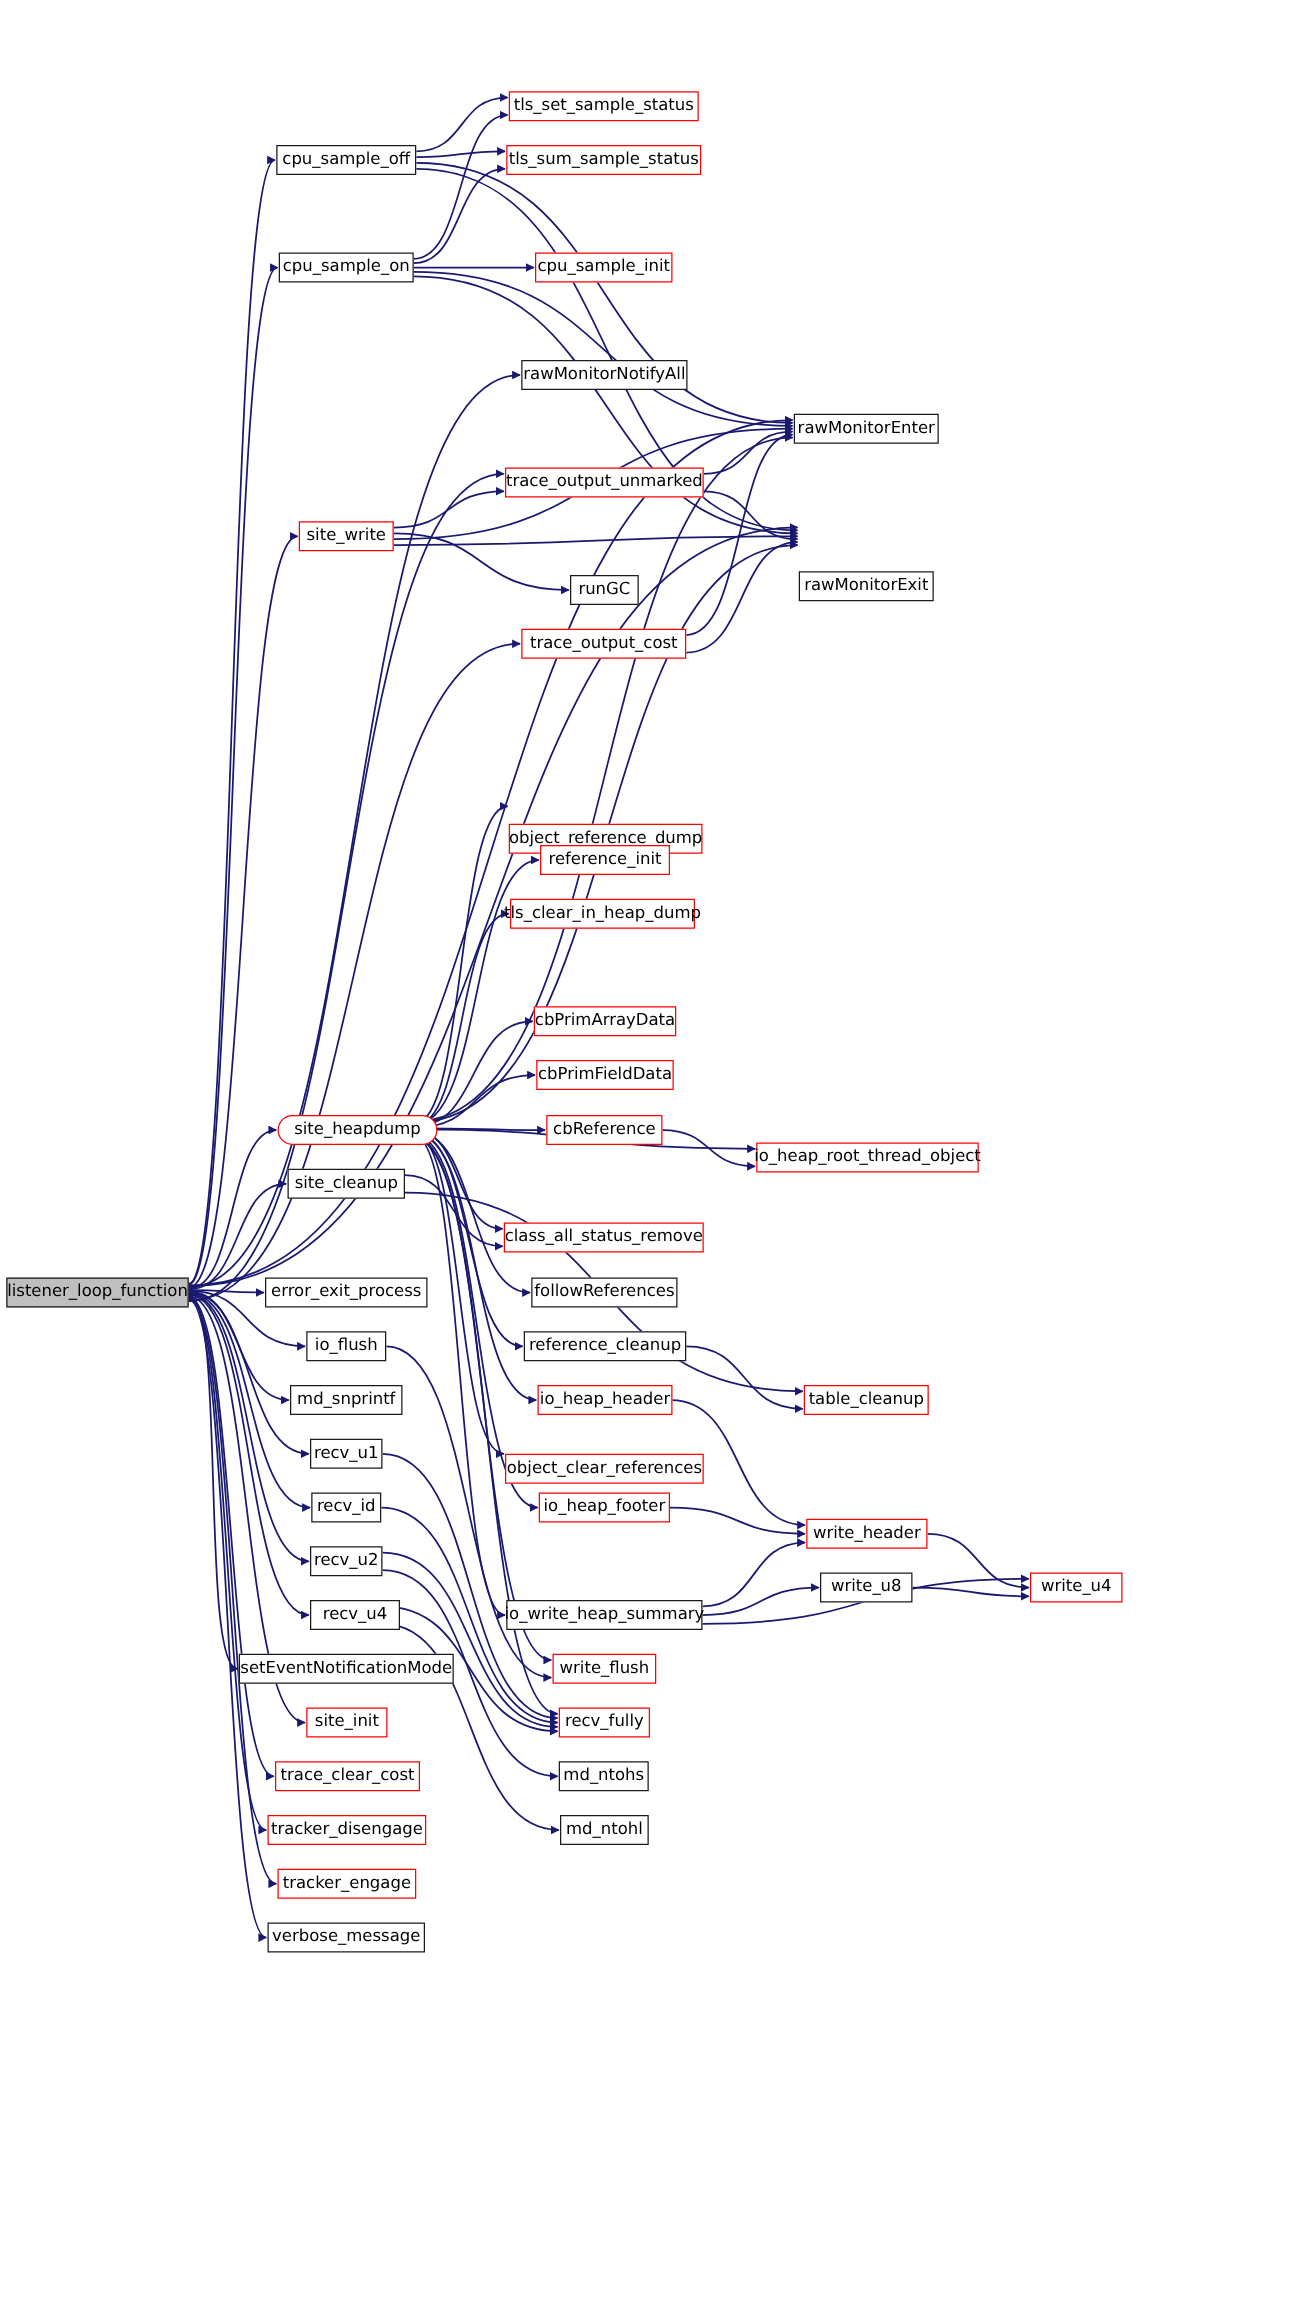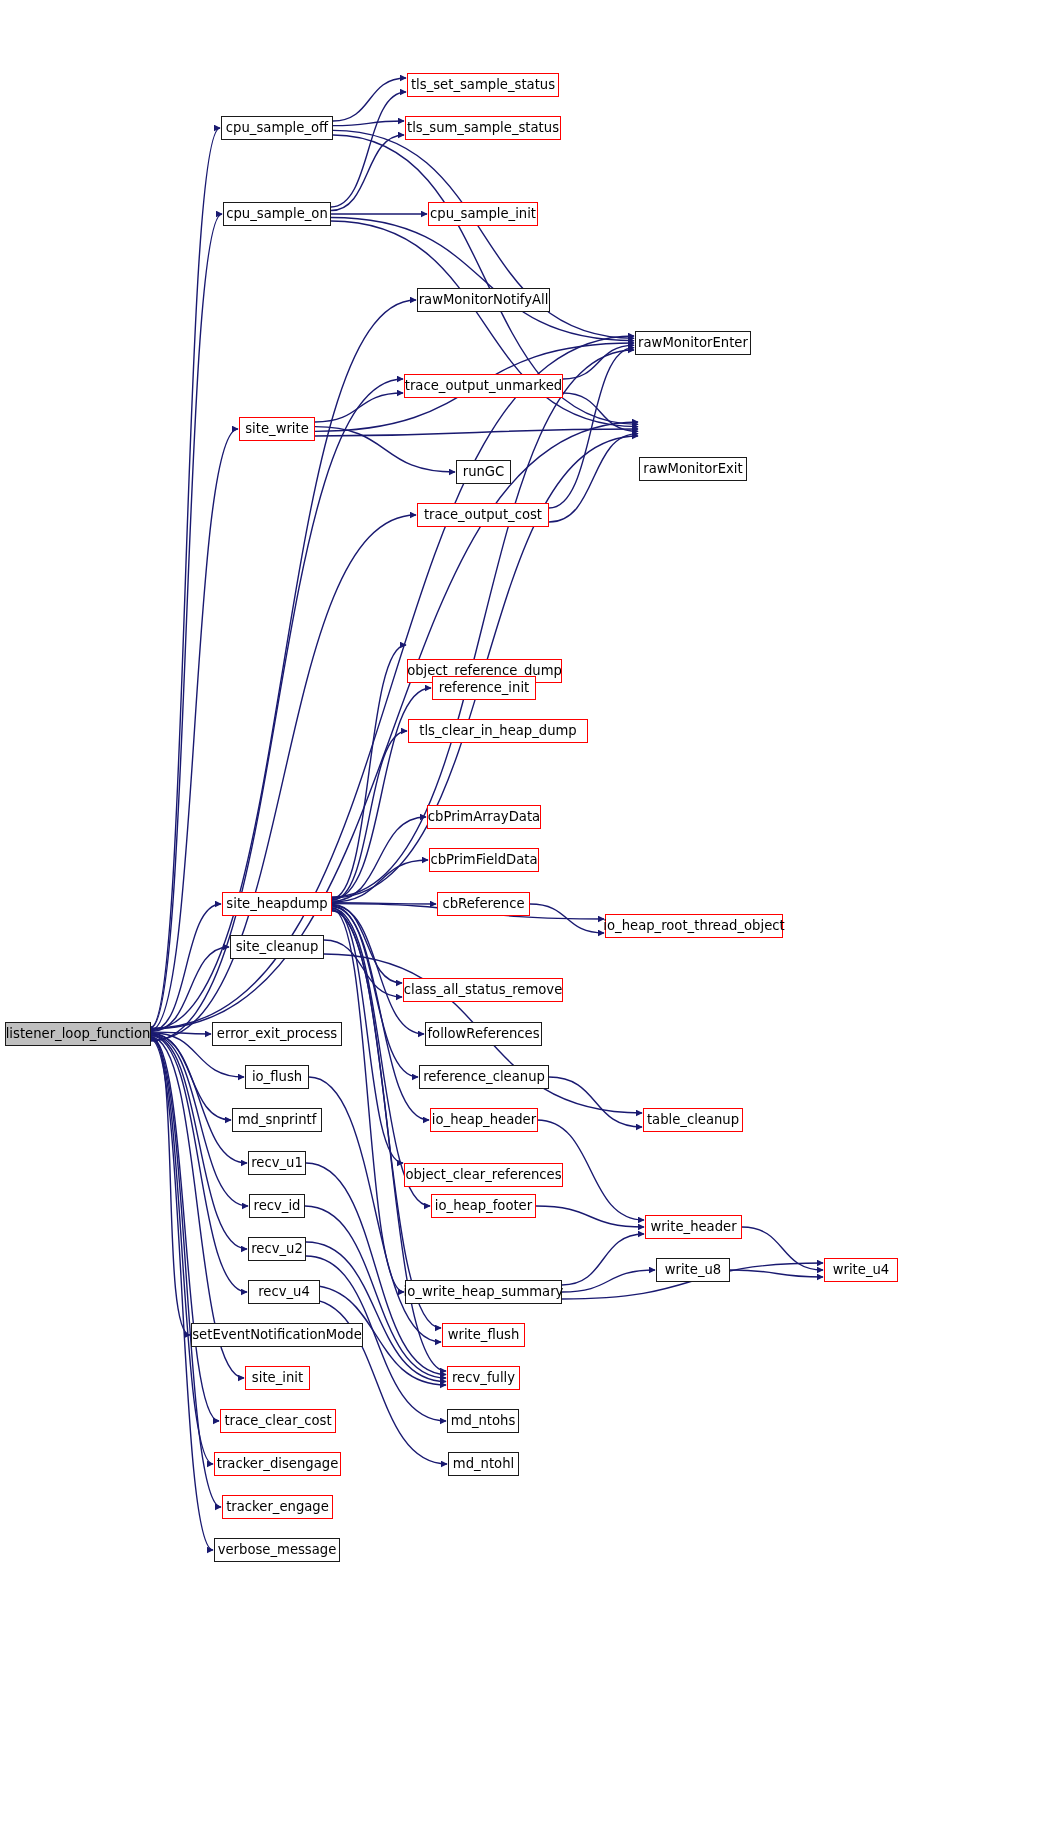--- a/index.html
+++ b/index.html
@@ -134,21 +134,21 @@
         <path d="M 562 1299 C 705.55 1299, 679.45 1263, 823 1263" marker-end="url(#arrow)"></path>
         <path d="M 742 1227 C 786.55 1227, 778.45 1270, 823 1270" marker-end="url(#arrow)"></path>
         <path d="M 730 1270 C 781.15 1270, 771.85 1277, 823 1277" marker-end="url(#arrow)"></path>
       </g>
   </svg>
   <div id="node-layer">
       <div class="node current" style="left: 5px; top: 1022px; width: 146px;">listener_loop_function</div>
       <div class="node" style="left: 221px; top: 116px; width: 112px;">cpu_sample_off</div>
       <div class="node" style="left: 223px; top: 202px; width: 108px;">cpu_sample_on</div>
       <div class="node red" style="left: 239px; top: 417px; width: 76px;">site_write</div>
-      <div class="node red" style="left: 222px; top: 892px; width: 110px;">site_heapdump</div>
+      <div class="node red" style="left: 222px; top: 892px; width: 128px; border-radius: 12px;">site_heapdump</div>
       <div class="node" style="left: 230px; top: 935px; width: 94px;">site_cleanup</div>
       <div class="node" style="left: 212px; top: 1022px; width: 130px;">error_exit_process</div>
       <div class="node" style="left: 245px; top: 1065px; width: 64px;">io_flush</div>
       <div class="node" style="left: 232px; top: 1108px; width: 90px;">md_snprintf</div>
       <div class="node" style="left: 248px; top: 1151px; width: 58px;">recv_u1</div>
       <div class="node" style="left: 249px; top: 1194px; width: 56px;">recv_id</div>
       <div class="node" style="left: 248px; top: 1237px; width: 58px;">recv_u2</div>
       <div class="node" style="left: 248px; top: 1280px; width: 72px;">recv_u4</div>
       <div class="node" style="left: 191px; top: 1323px; width: 172px;">setEventNotificationMode</div>
       <div class="node red" style="left: 245px; top: 1366px; width: 65px;">site_init</div>
@@ -158,21 +158,21 @@
       <div class="node" style="left: 214px; top: 1538px; width: 126px;">verbose_message</div>
       <div class="node red" style="left: 407px; top: 73px; width: 152px;">tls_set_sample_status</div>
       <div class="node red" style="left: 405px; top: 116px; width: 156px;">tls_sum_sample_status</div>
       <div class="node red" style="left: 428px; top: 202px; width: 110px;">cpu_sample_init</div>
       <div class="node" style="left: 417px; top: 288px; width: 133px;">rawMonitorNotifyAll</div>
       <div class="node red" style="left: 404px; top: 374px; width: 159px;">trace_output_unmarked</div>
       <div class="node" style="left: 456px; top: 460px; width: 55px;">runGC</div>
       <div class="node red" style="left: 417px; top: 503px; width: 132px;">trace_output_cost</div>
       <div class="node red" style="left: 407px; top: 659px; width: 155px;">object_reference_dump</div>
       <div class="node red" style="left: 432px; top: 676px; width: 104px;">reference_init</div>
-      <div class="node red" style="left: 408px; top: 719px; width: 180px;">tls_clear_in_heap_dump</div>
+      <div class="node red" style="left: 408px; top: 719px; width: 148px;">tls_clear_in_heap_dump</div>
       <div class="node red" style="left: 427px; top: 805px; width: 114px;">cbPrimArrayData</div>
       <div class="node red" style="left: 429px; top: 848px; width: 110px;">cbPrimFieldData</div>
       <div class="node red" style="left: 437px; top: 892px; width: 93px;">cbReference</div>
       <div class="node red" style="left: 403px; top: 978px; width: 160px;">class_all_status_remove</div>
       <div class="node" style="left: 425px; top: 1022px; width: 117px;">followReferences</div>
       <div class="node" style="left: 419px; top: 1065px; width: 130px;">reference_cleanup</div>
       <div class="node red" style="left: 430px; top: 1108px; width: 108px;">io_heap_header</div>
       <div class="node red" style="left: 404px; top: 1151px; width: 159px; margin-top: 12px;">object_clear_references</div>
       <div class="node red" style="left: 431px; top: 1194px; width: 105px;">io_heap_footer</div>
       <div class="node" style="left: 405px; top: 1280px; width: 157px;">io_write_heap_summary</div>

